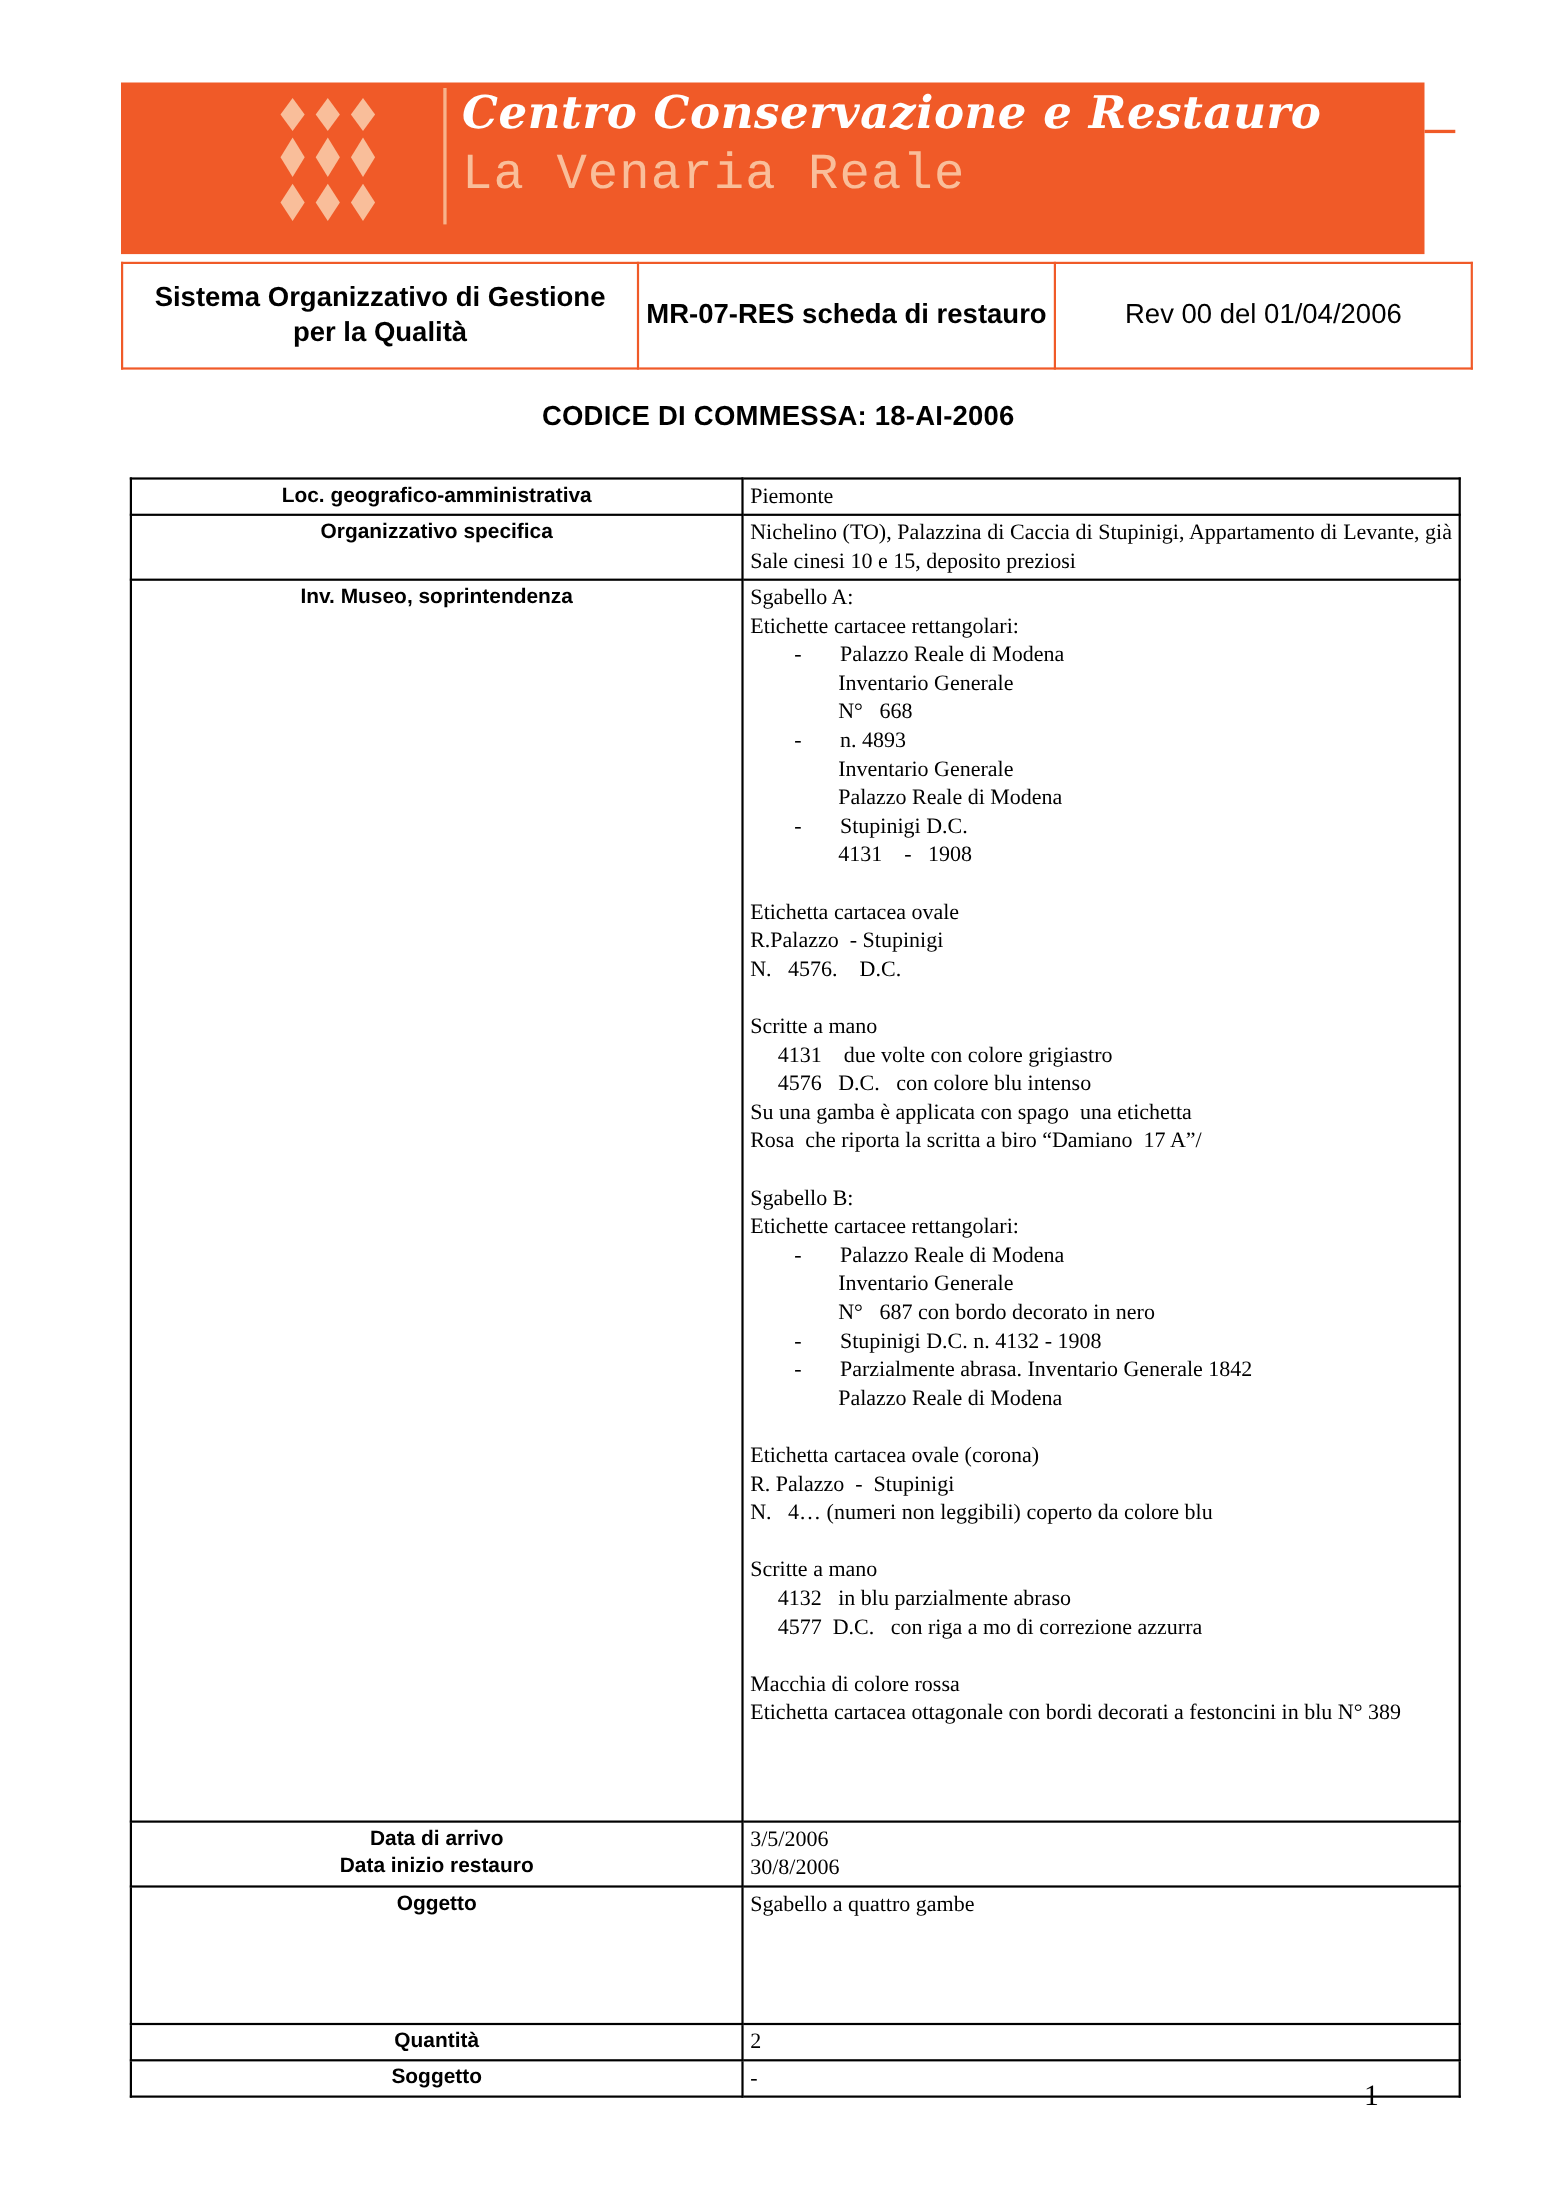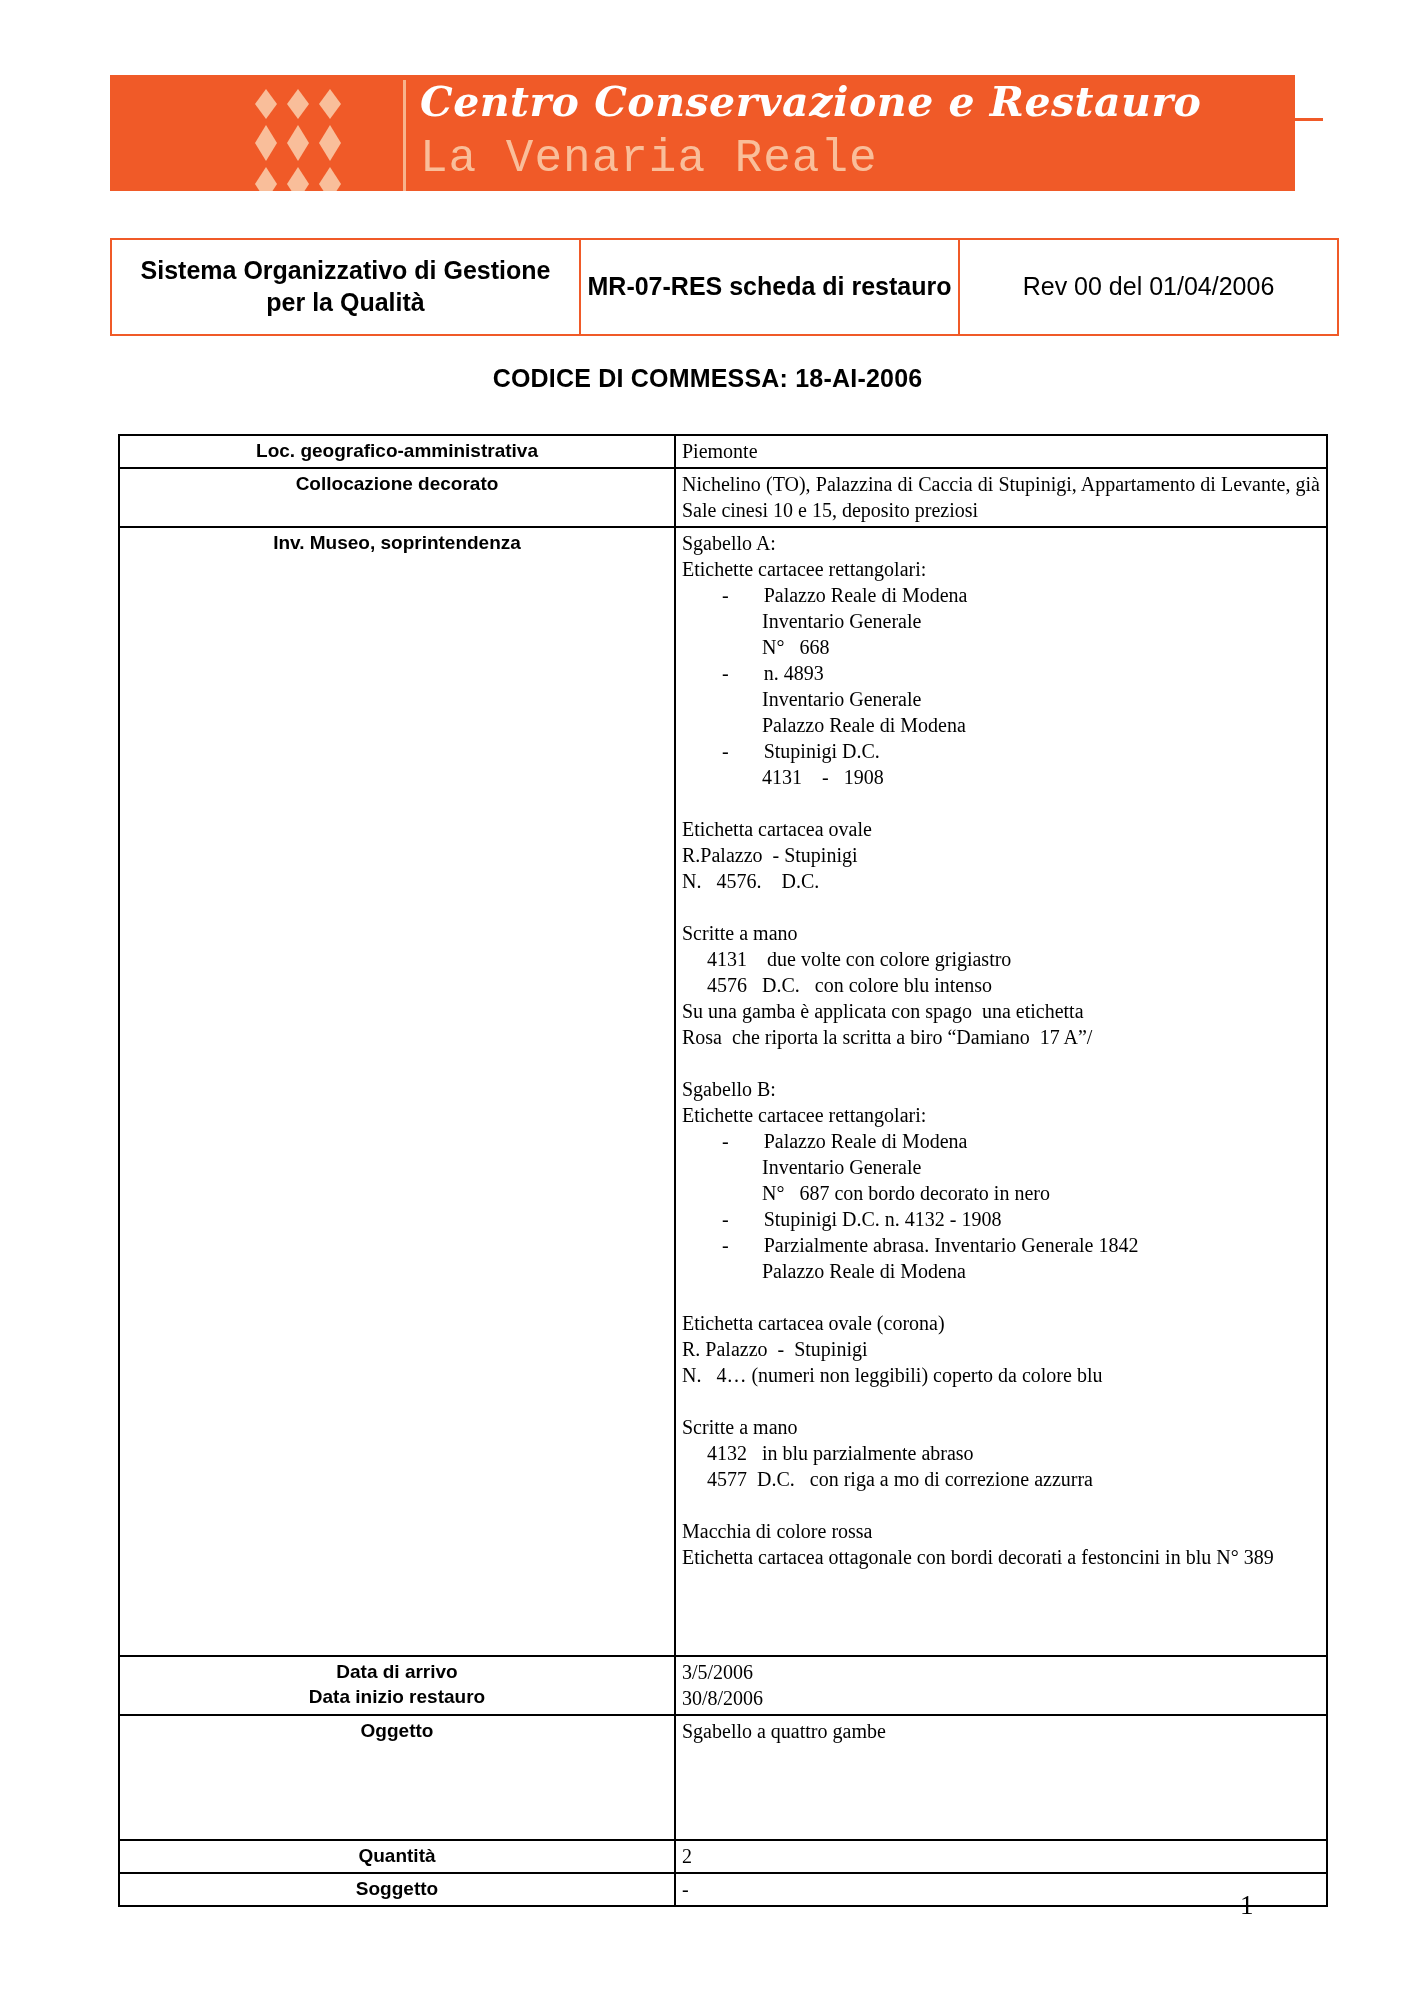--- a/index.html
+++ b/index.html
@@ -22,21 +22,21 @@
     height: 2000px;
     box-sizing: border-box;
   }
 
   
   .logo-banner {
     position: absolute;
     left: 110px;
     top: 75px;
     width: 1185px;
-    height: 116px;
+    height: 156px;
     background: #F05A28;
     overflow: hidden;
   }
   .logo-diamonds {
     position: absolute;
     left: 140px;
     top: 10px;
     width: 125px;
     height: 118px;
   }
@@ -219,21 +219,21 @@
         <td class="col-label">
           <div class="lbl">Loc. geografico-amministrativa</div>
         </td>
         <td class="col-value">
           <div class="val">Piemonte</div>
         </td>
       </tr>
 
       <tr>
         <td class="col-label">
-          <div class="lbl">Collocazione decorato</div>
+          <div class="lbl">Organizzativo specifica</div>
         </td>
         <td class="col-value">
           <div class="val val-justify">Nichelino (TO), Palazzina di Caccia di Stupinigi, Appartamento di Levante, già Sale cinesi 10 e 15, deposito preziosi</div>
         </td>
       </tr>
 
       <tr>
         <td class="col-label tall-cell">
           <div class="lbl">Inv. Museo, soprintendenza</div>
         </td>

